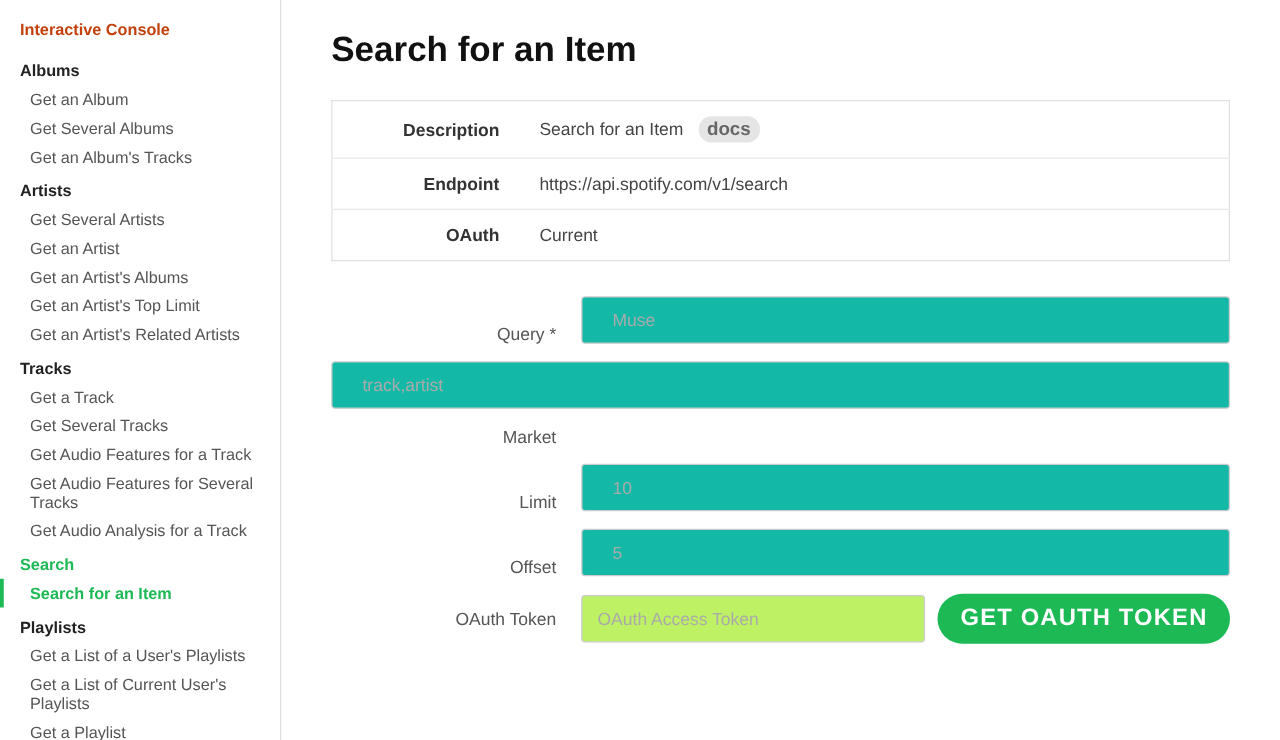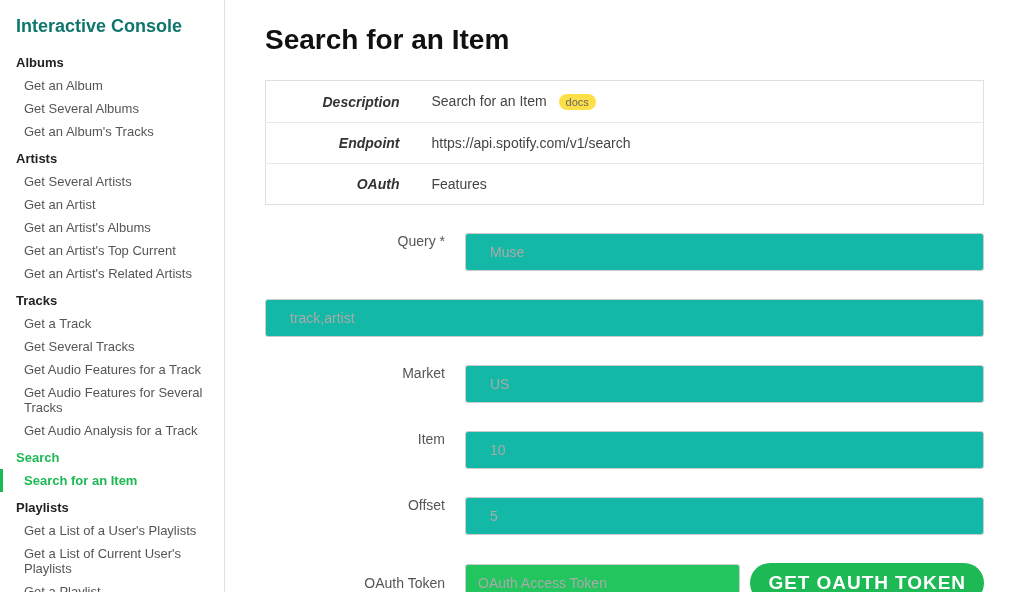--- a/index.html
+++ b/index.html
@@ -8,23 +8,23 @@
     
     #sidebar {
       width: 225px;
       min-width: 225px;
       background: #fff;
       border-right: 1px solid #e0e0e0;
       overflow-y: auto;
       padding: 10px 0;
     }
     .sidebar-app-title {
-      font-size: 18px;
+      font-size: 13px;
       font-weight: 600;
-      color: #0f766e;
+      color: #c2410c;
       padding: 6px 16px 10px 16px;
     }
     .sidebar-section-header {
       font-size: 13px;
       font-weight: 700;
       color: #222;
       padding: 8px 16px 4px 16px;
     }
     .sidebar-item {
       font-size: 13px;
@@ -69,42 +69,41 @@
     }
     .info-table td {
       padding: 12px 16px;
       font-size: 14px;
     }
     .info-table td.label {
       font-weight: 700;
       text-align: right;
       width: 150px;
       color: #333;
-      font-style: italic;
     }
     .info-table td.value {
       color: #444;
     }
     .docs-badge {
       display: inline-block;
-      background: #fde047;
+      background: #e5e5e5;
       color: #666;
-      font-size: 11px;
+      font-size: 15px;
       padding: 2px 7px;
       border-radius: 10px;
       margin-left: 8px;
-      font-weight: 400;
+      font-weight: 700;
     }
 
     
     .form-section { width: 100%; }
     .form-row {
       display: flex;
-      align-items: flex-start;
-      margin-bottom: 28px;
+      align-items: flex-end;
+      margin-bottom: 14px;
     }
     .form-label {
       text-align: right;
       width: 200px;
       min-width: 200px;
       padding-right: 20px;
       font-size: 14px;
       color: #555;
     }
     .form-input {
@@ -133,21 +132,21 @@
     }
     .oauth-input-wrap input {
       flex: 1;
       height: 38px;
       border: 1px solid #ccc;
       border-radius: 3px;
       padding: 0 12px;
       font-size: 14px;
       color: #333;
       outline: none;
-      background: #22c55e;
+      background: #bef264;
     }
     .oauth-input-wrap input::placeholder { color: #aaa; }
     .btn-oauth {
       background: #1db954;
       color: #fff;
       border: none;
       border-radius: 20px;
       padding: 9px 18px;
       font-size: 19px;
       font-weight: 700;
@@ -164,21 +163,21 @@
 
   <div class="sidebar-section-header">Albums</div>
   <a class="sidebar-item">Get an Album</a>
   <a class="sidebar-item">Get Several Albums</a>
   <a class="sidebar-item">Get an Album's Tracks</a>
 
   <div class="sidebar-section-header">Artists</div>
   <a class="sidebar-item">Get Several Artists</a>
   <a class="sidebar-item">Get an Artist</a>
   <a class="sidebar-item">Get an Artist's Albums</a>
-  <a class="sidebar-item">Get an Artist's Top Current</a>
+  <a class="sidebar-item">Get an Artist's Top Limit</a>
   <a class="sidebar-item">Get an Artist's Related Artists</a>
 
   <div class="sidebar-section-header">Tracks</div>
   <a class="sidebar-item">Get a Track</a>
   <a class="sidebar-item">Get Several Tracks</a>
   <a class="sidebar-item">Get Audio Features for a Track</a>
   <a class="sidebar-item">Get Audio Features for Several Tracks</a>
   <a class="sidebar-item">Get Audio Analysis for a Track</a>
 
   <div class="sidebar-section-header active-section" style="color:#1db954;">Search</div>
@@ -202,43 +201,42 @@
         <span>Search for an Item</span>
         <span class="docs-badge">docs</span>
       </td>
     </tr>
     <tr>
       <td class="label">Endpoint</td>
       <td class="value">https://api.spotify.com/v1/search</td>
     </tr>
     <tr>
       <td class="label">OAuth</td>
-      <td class="value">Features</td>
+      <td class="value">Current</td>
     </tr>
   </tbody>
     </table>
 
   <div class="form-section">
 
     <div class="form-row">
       <label class="form-label">Query *</label>
       <input class="form-input" type="text" placeholder="Muse" style="">
     </div>
 
     <div class="form-row">
       <input class="form-input" type="text" placeholder="track,artist" style="">
     </div>
 
     <div class="form-row">
       <label class="form-label">Market</label>
-      <input class="form-input" type="text" placeholder="US" style="">
-    </div>
-
-    <div class="form-row">
-      <label class="form-label">Item</label>
+    </div>
+
+    <div class="form-row">
+      <label class="form-label">Limit</label>
       <input class="form-input" type="text" placeholder="10" style="">
     </div>
 
     <div class="form-row">
       <label class="form-label">Offset</label>
       <input class="form-input" type="text" placeholder="5" style="">
     </div>
 
     <div class="oauth-row">
       <label class="form-label">OAuth Token</label>

